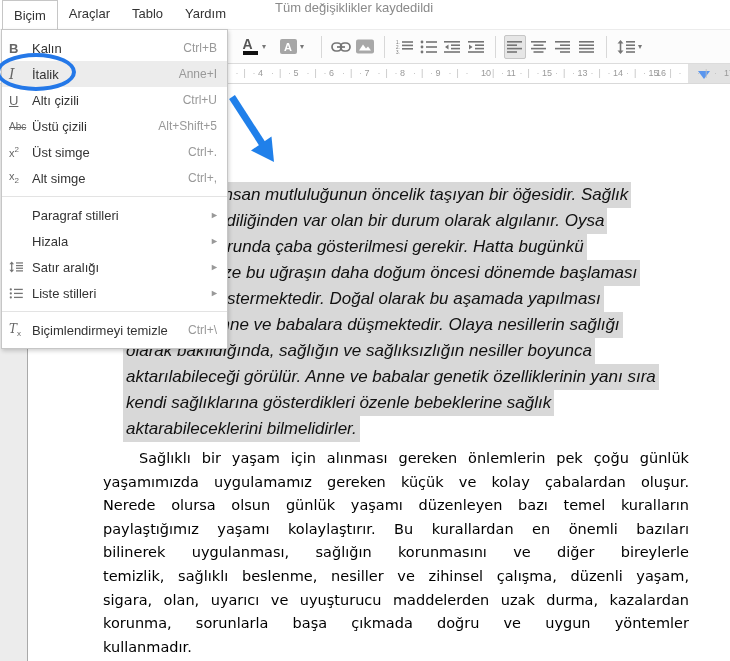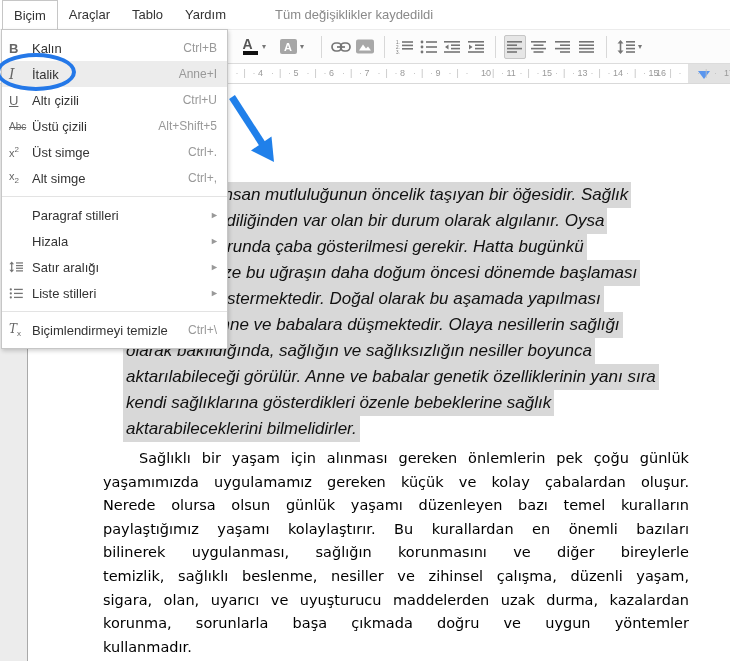--- a/index.html
+++ b/index.html
@@ -2,21 +2,21 @@
 <html><head>
 <meta charset="utf-8">
 <style>
   * { margin:0; padding:0; box-sizing:border-box; }
   html,body { width:730px; height:661px; overflow:hidden; background:#fff;
     font-family:"Liberation Sans", sans-serif; }
   #stage { position:relative; width:730px; height:661px; background:#fff; }
 
   
   #menubar { position:absolute; left:0; top:0; width:728px; height:29px;
-    background:#fff; display:flex; align-items:center; z-index:6; }
+    background:#fff; display:flex; z-index:6; }
   .mb-item { font-size:13px; color:#333; padding:6px 11px; cursor:default; }
   .mb-item.open { position:relative; z-index:12; background:#fff;
     border:1px solid #c6c6c6; border-bottom:none; height:29px;
     display:flex; align-items:center; margin-left:2px; }
   #save-status { font-size:13px; color:#8a8a8a; margin-left:38px; }
 
   
   #toolbar { position:absolute; left:0; top:29px; width:730px; height:35px;
     background:#fcfcfc; border-top:1px solid #ececec; border-bottom:1px solid #dcdcdc;
     display:flex; align-items:center; padding-left:238px; z-index:5; }

